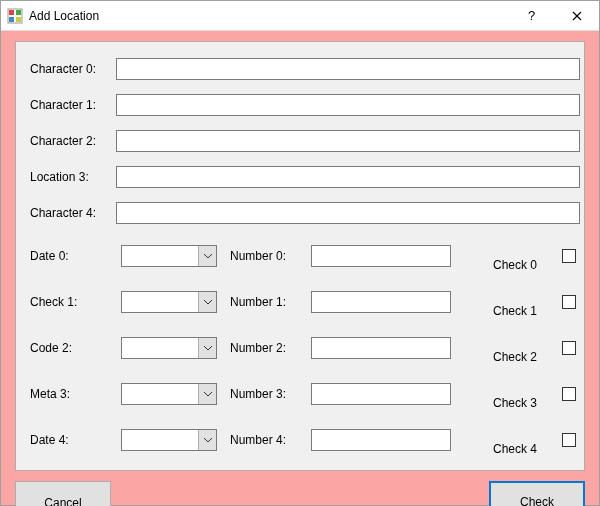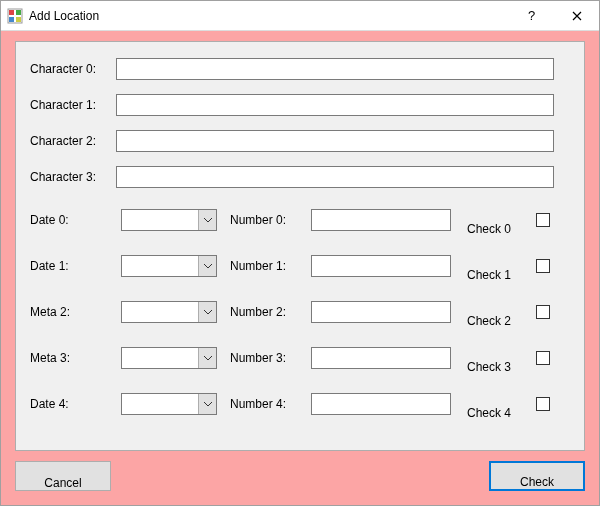--- a/index.html
+++ b/index.html
@@ -65,21 +65,21 @@
     border: 1px solid #adadad;
     border-bottom: 1px solid #f0f0f0;
     background: #f0f0f0;
     outline: 1px dotted #7a7a7a;
     outline-offset: -3px;
   }
 
   .tab-body {
     border: 1px solid #adadad;
     flex: 1;
-    padding: 16px 30px 14px 14px;
+    padding: 16px 4px 14px 14px;
     display: flex; flex-direction: column;
     gap: 14px;
     background: #f0f0f0;
   }
 
   .char-row {
     display: flex; align-items: center;
     gap: 8px;
   }
   .char-row .lbl {
@@ -191,21 +191,25 @@
       </div>
       <div class="char-row">
         <span class="lbl">Character 1:</span>
         <input class="txt" type="text" value="" style="">
       </div>
       <div class="char-row">
         <span class="lbl">Character 2:</span>
         <input class="txt" type="text" value="" style="">
       </div>
       <div class="char-row">
-        <span class="lbl">Character 3:</span>
+        <span class="lbl">Location 3:</span>
+        <input class="txt" type="text" value="" style="">
+      </div>
+      <div class="char-row">
+        <span class="lbl">Character 4:</span>
         <input class="txt" type="text" value="" style="">
       </div>
 
       <div class="grid5">
 
         <div class="grid-row">
           <span class="c-date-lbl">Date 0:</span>
           <div class="c-date-inp">
             <span class="dd">
               <svg width="8" height="5" viewBox="0 0 8 5">
@@ -213,36 +217,36 @@
                 </svg>
             </span>
           </div>
           <span class="c-num-lbl">Number 0:</span>
           <input class="c-num-inp" type="text" value="" style="">
           <span class="c-chk-lbl">Check 0</span>
           <div class="c-chk-box"></div>
         </div>
 
         <div class="grid-row">
-          <span class="c-date-lbl">Date 1:</span>
+          <span class="c-date-lbl">Check 1:</span>
           <div class="c-date-inp">
             <span class="dd">
               <svg width="8" height="5" viewBox="0 0 8 5">
                   <path d="M0 0 L4 4 L8 0" fill="none" stroke="#333"></path>
                 </svg>
             </span>
           </div>
           <span class="c-num-lbl">Number 1:</span>
           <input class="c-num-inp" type="text" value="" style="">
           <span class="c-chk-lbl">Check 1</span>
           <div class="c-chk-box"></div>
         </div>
 
         <div class="grid-row">
-          <span class="c-date-lbl">Meta 2:</span>
+          <span class="c-date-lbl">Code 2:</span>
           <div class="c-date-inp">
             <span class="dd">
               <svg width="8" height="5" viewBox="0 0 8 5">
                   <path d="M0 0 L4 4 L8 0" fill="none" stroke="#333"></path>
                 </svg>
             </span>
           </div>
           <span class="c-num-lbl">Number 2:</span>
           <input class="c-num-inp" type="text" value="" style="">
           <span class="c-chk-lbl">Check 2</span>

